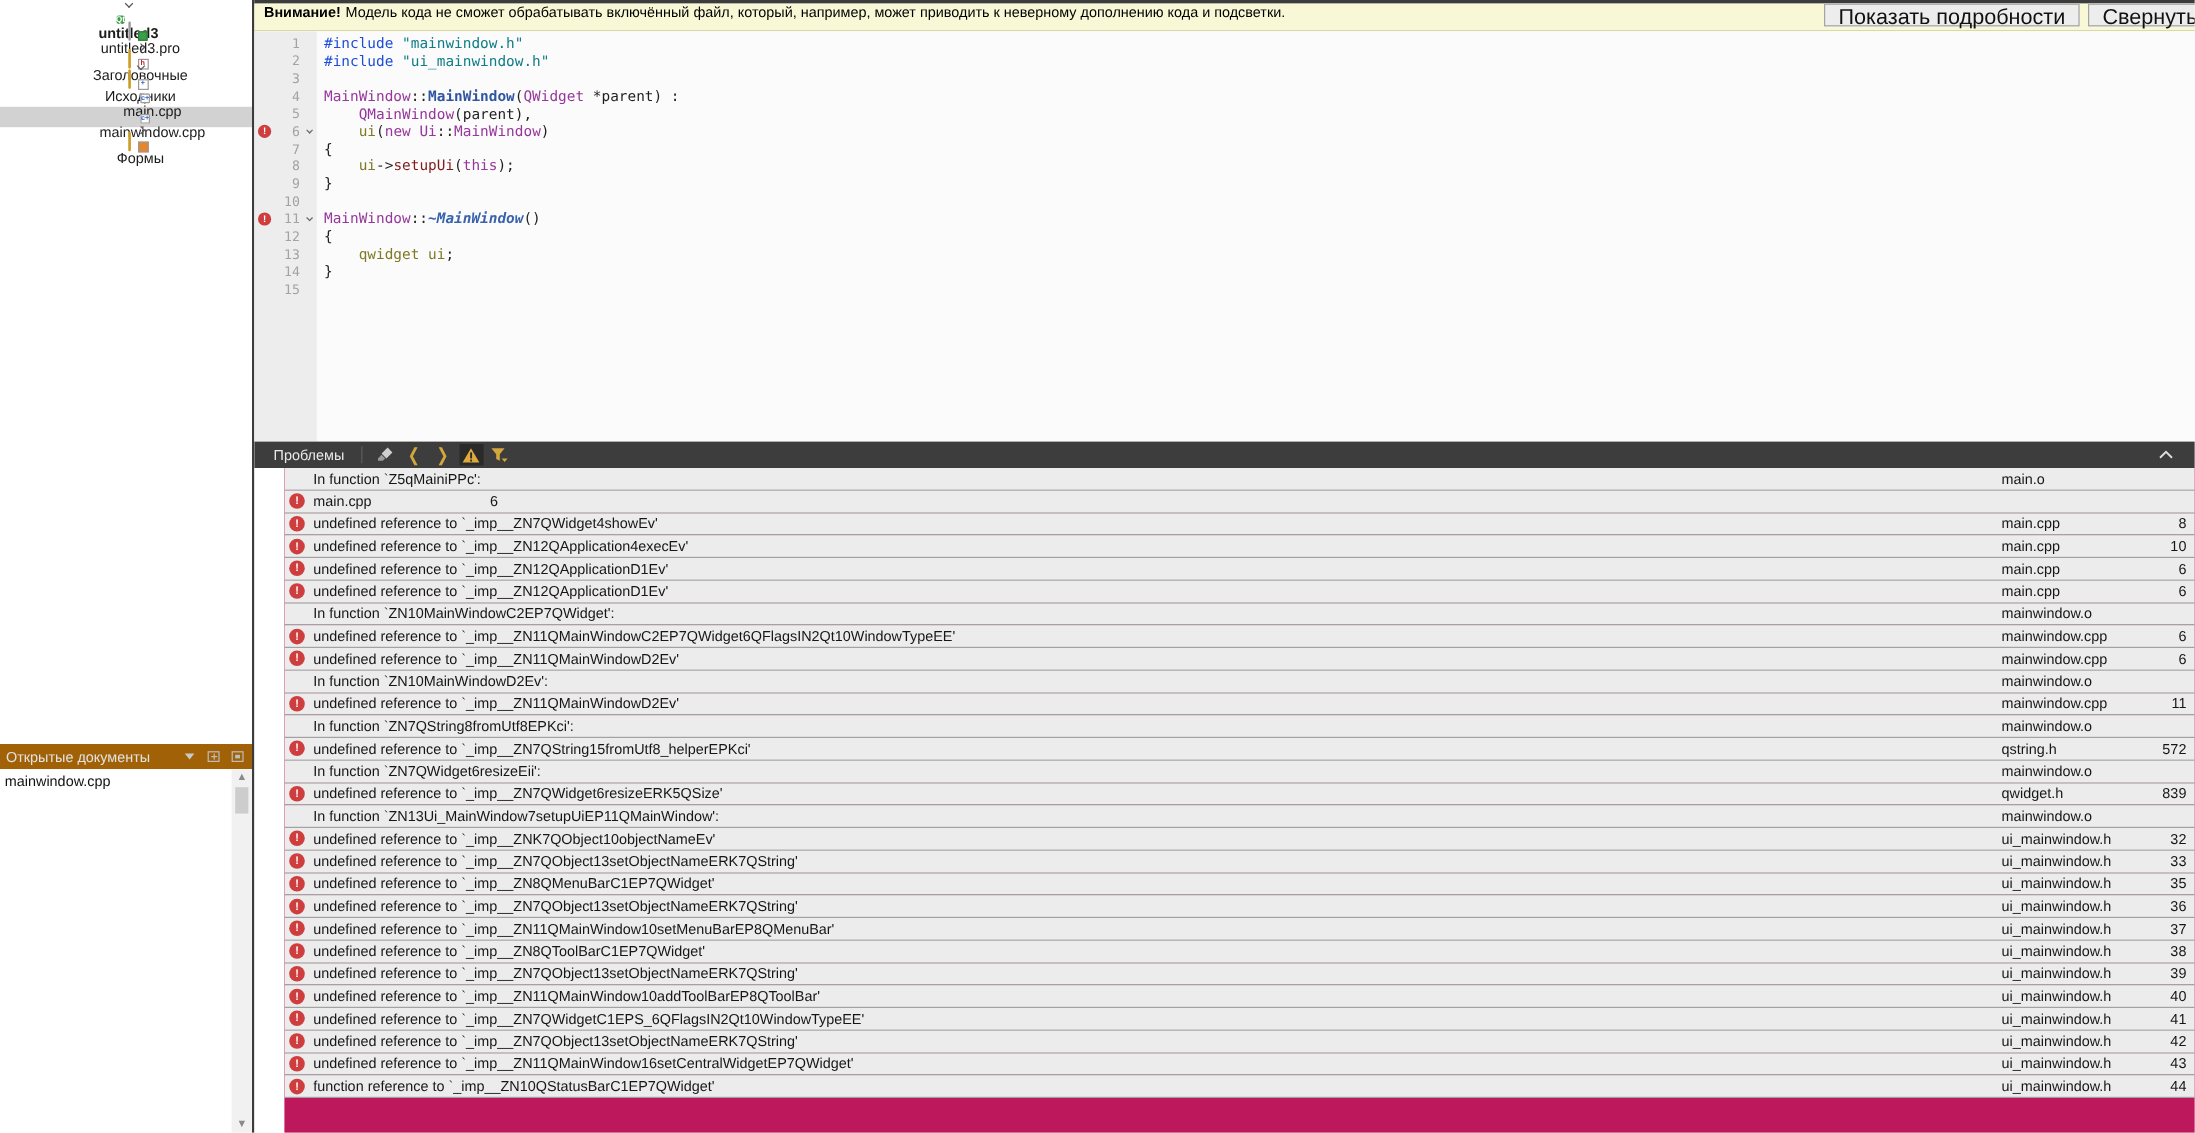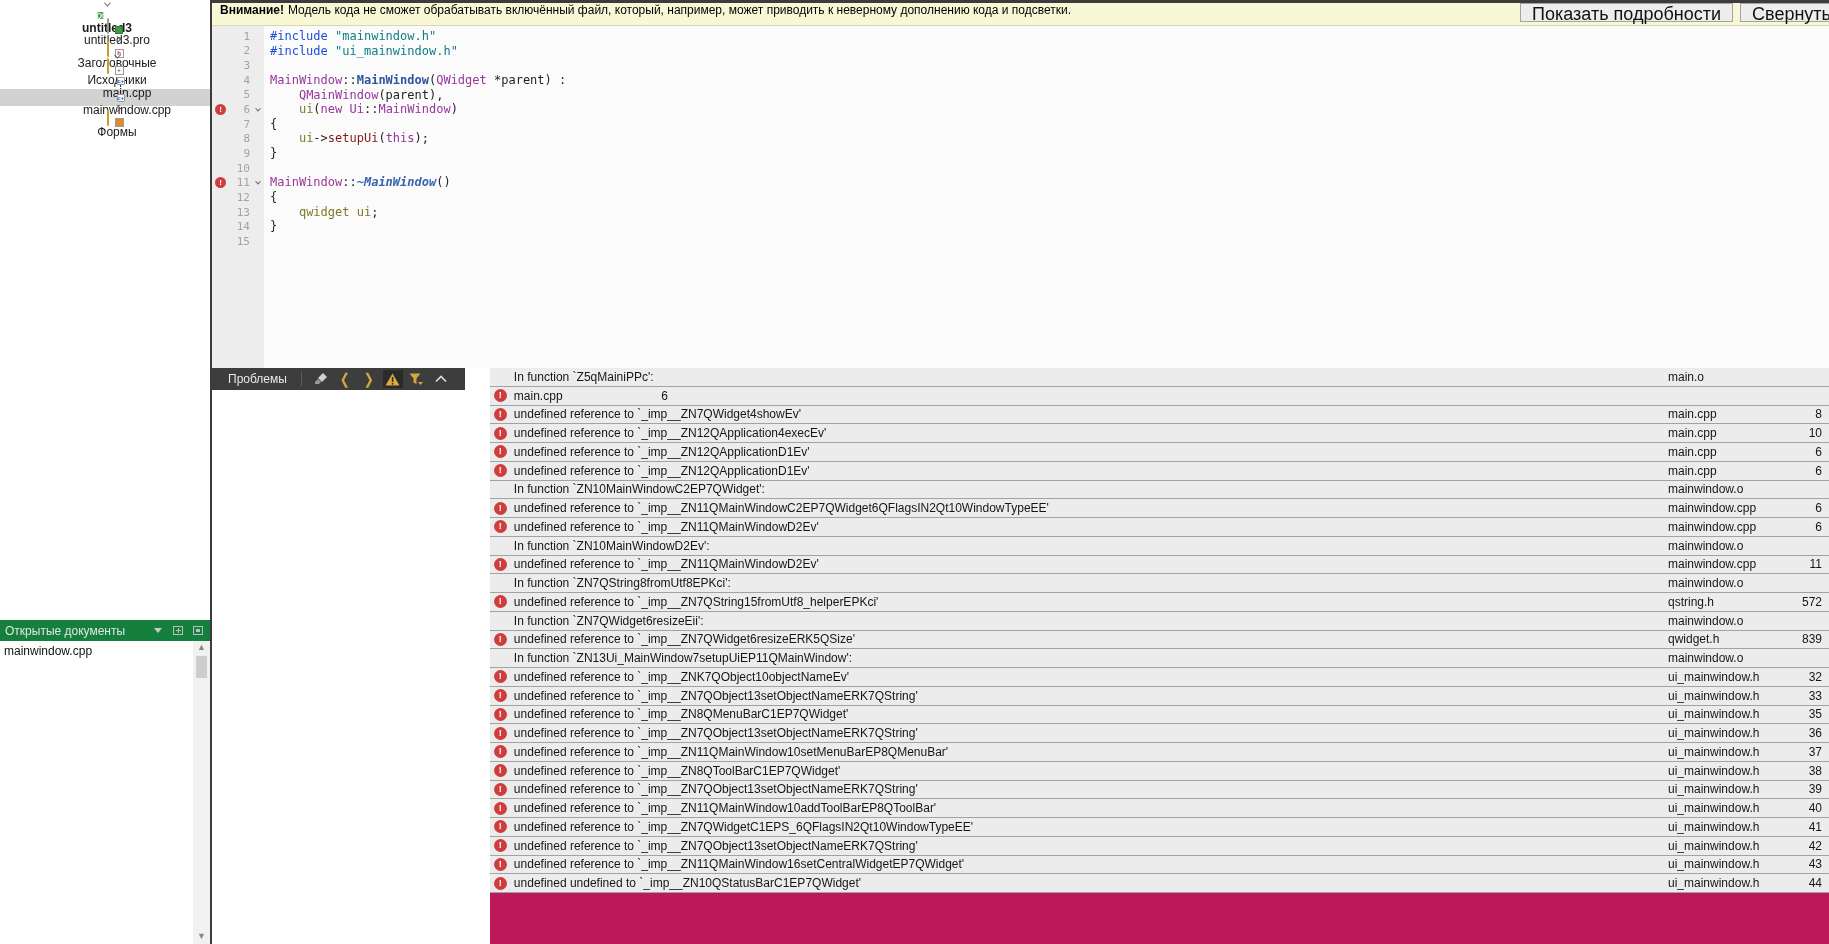--- a/index.html
+++ b/index.html
@@ -19,21 +19,21 @@
   .chev.right i { transform:rotate(-45deg); }
   .t-icon { width:16px; height:14px; flex:none; margin-right:5px; position:relative; }
   .i-project { background:#3d9e4a; border-radius:2px; width:13px; height:13px; color:#fff; font:bold 7px/13px "Liberation Sans",sans-serif; text-align:center; }
   .i-pro { width:11px; height:14px; background:#fdfdfd; border:1px solid #9a9a9a; border-radius:1px; }
   .i-pro .badge { position:absolute; right:0; bottom:-1px; width:8px; height:8px; background:#3d9e4a; border:1px solid #2c7d38; color:#fff; font:bold 5px/6px "Liberation Sans",sans-serif; text-align:center; }
   .i-folder { width:14px; height:11px; margin-top:2px; background:#f3c64b; border:1px solid #c99c2d; border-radius:1px; }
   .i-folder .badge { position:absolute; right:-1px; bottom:-2px; width:9px; height:9px; background:#fff; border:1px solid #999; font:bold 6px/7px "Liberation Sans",sans-serif; text-align:center; }
   .badge.red { color:#c22; } .badge.blue { color:#2a62c4; } .badge.orange { background:#e8862c !important; color:#fff; }
   .i-cpp { width:11px; height:14px; background:#fdfdfd; border:1px solid #9a9a9a; border-radius:1px; color:#2a62c4; font:bold 6px/18px "Liberation Sans",sans-serif; text-align:center; }
 
-  #opendocs-header { height:21px; background:#15803d; color:#e2e2e2; display:flex; align-items:center; padding:0 5px; font-size:12px; flex:none; }
+  #opendocs-header { height:21px; background:#a16207; color:#e2e2e2; display:flex; align-items:center; padding:0 5px; font-size:12px; flex:none; }
   #opendocs-header .od-title { flex:1; white-space:nowrap; overflow:hidden; }
   .od-ic { margin-left:6px; display:flex; align-items:center; justify-content:center; width:14px; height:14px; }
   .tri-down { width:0; height:0; border-left:4px solid transparent; border-right:4px solid transparent; border-top:5px solid #c9c9c9; }
   .boxi { width:10px; height:9px; border:1px solid #bdbdbd; position:relative; }
   .boxi.plus::before { content:""; position:absolute; left:4px; top:1px; width:1px; height:5px; background:#bdbdbd; }
   .boxi.plus::after  { content:""; position:absolute; left:2px; top:3px; width:5px; height:1px; background:#bdbdbd; }
   .boxi.dot::before  { content:""; position:absolute; left:2px; top:2px; width:4px; height:3px; background:#bdbdbd; }
   #od-body { flex:1; display:flex; background:#fff; overflow:hidden; }
   #od-list { flex:1; padding-top:1px; }
   .od-item { height:18px; line-height:18px; padding-left:4px; font-size:12px; color:#111; white-space:nowrap; }
@@ -67,21 +67,21 @@
   .tk-typ { color:#96379b; }
   .tk-kw  { color:#96379b; }
   .tk-kwo { color:#7e7a24; }
   .tk-fld { color:#7e7a24; }
   .tk-fn  { color:#7f1d1d; }
   .tk-fnb { color:#2f55a0; font-weight:bold; }
   .tk-fni { color:#3a63ad; font-weight:bold; font-style:italic; }
   .tk-pln { color:#1f1f1f; }
 
   
-  #problems { height:576px; display:flex; flex-direction:row; background:#fff; flex:none; }
+  #problems { height:576px; display:flex; flex-direction:column; background:#fff; flex:none; }
   #pr-header { height:22px; background:#3d3d3d; display:flex; align-items:center; color:#e8e8e8; padding:0 10px 0 16px; font-size:12px; flex:none; }
   #pr-title { margin-right:14px; }
   .vsep { width:1px; height:14px; background:#5d5d5d; margin-right:9px; }
   .hd-ic { width:20px; height:18px; display:flex; align-items:center; justify-content:center; margin-right:4px; }
   .hd-ic.pressed { background:#2a2a2a; }
   .gold-ch { font:bold 12px "DejaVu Sans",sans-serif; color:#d2a73e; transform:scaleY(1.25); }
   #pr-spacer { flex:1; }
   #pr-rows { flex:1; margin-left:25px; overflow:hidden; background:#be185d; }
   .pr-row { height:18.75px; background:#ececec; border-bottom:1px solid #a2a2a2; display:flex; align-items:center; font-size:12px; color:#161616; padding-right:7px; }
   .pr-icon { width:13px; height:13px; border-radius:50%; background:#cf3e3e; color:#fff; font:bold 9px/13px "Liberation Sans",sans-serif; text-align:center; margin:0 7px 0 4px; flex:none; }
@@ -453,21 +453,21 @@
             <span class="pr-line">42</span>
           </div>
           <div class="pr-row">
             <span class="pr-icon">!</span>
             <span class="pr-text">undefined reference to `_imp__ZN11QMainWindow16setCentralWidgetEP7QWidget'</span>
             <span class="pr-file">ui_mainwindow.h</span>
             <span class="pr-line">43</span>
           </div>
           <div class="pr-row">
             <span class="pr-icon">!</span>
-            <span class="pr-text">undefined undefined to `_imp__ZN10QStatusBarC1EP7QWidget'</span>
+            <span class="pr-text">function reference to `_imp__ZN10QStatusBarC1EP7QWidget'</span>
             <span class="pr-file">ui_mainwindow.h</span>
             <span class="pr-line">44</span>
           </div>
         </div>
     </div>
   </main>
 
 </div>
 
 </body></html>

